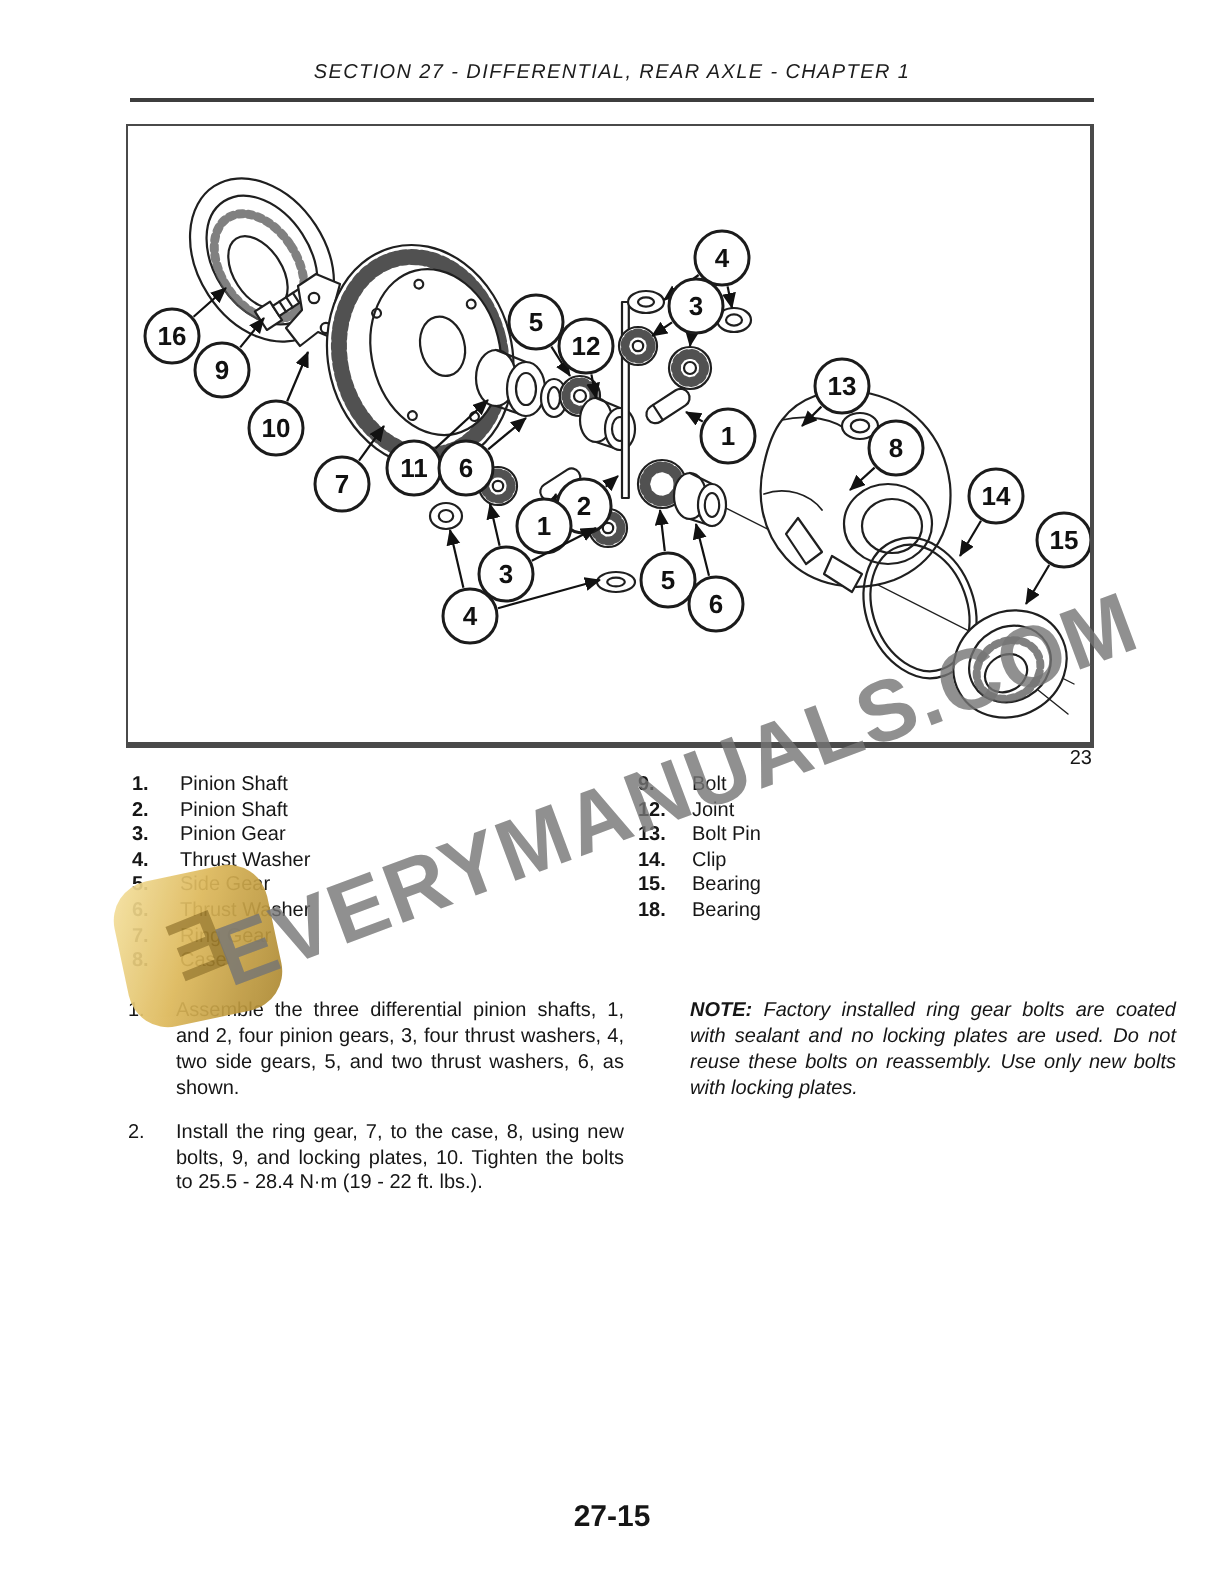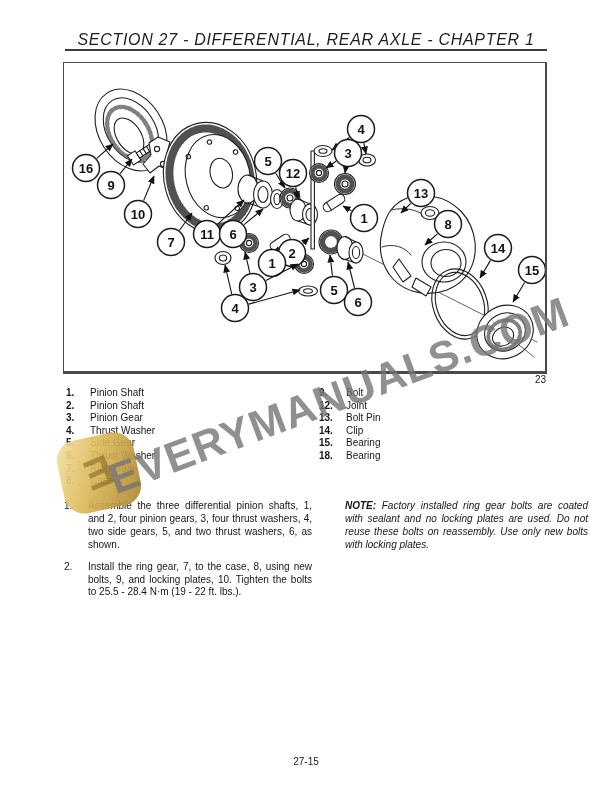--- a/index.html
+++ b/index.html
@@ -1,38 +1,38 @@
 <!DOCTYPE html>
 <html><head>
 <meta charset="utf-8">
 <style>
   html,body{margin:0;padding:0;background:#e8e8e8;}
   .page{position:relative;width:612px;height:792px;background:#ffffff;margin:0 auto;
         font-family:"Liberation Sans",sans-serif;color:#161616;overflow:hidden;}
   .header-title{position:absolute;top:31px;left:0;width:100%;text-align:center;
-        font-style:italic;font-size:16px;letter-spacing:.7px;color:#1c1c1c;}
+        font-style:italic;font-size:10px;letter-spacing:.7px;color:#1c1c1c;}
   .header-rule{position:absolute;top:49px;left:65px;width:482px;height:2px;background:#3d3d3d;}
   .figure-box{position:absolute;left:63px;top:62px;width:481px;height:308px;
         border:1px solid #4a4a4a;border-bottom-width:3px;border-right-width:2px;background:#fff;}
   .figure-box svg{position:absolute;left:0;top:0;width:100%;height:100%;}
   .fig-num{position:absolute;top:374px;left:500px;width:46px;text-align:right;font-size:10px;}
   .parts-left{position:absolute;left:66px;top:387px;width:245px;}
   .parts-right{position:absolute;left:319px;top:387px;width:245px;}
   .part-row{display:flex;font-size:10px;line-height:12.6px;}
   .part-num{font-weight:bold;width:24px;flex:none;}
   .parts-right .part-num{width:27px;}
   .steps{position:absolute;left:64px;top:500px;width:248px;}
   .step{display:flex;margin-bottom:9px;font-size:10px;line-height:12.9px;}
   .step-num{width:24px;flex:none;}
   .step-text{flex:1;text-align:justify;}
   .note{position:absolute;left:317px;top:500px;width:243px;font-size:10px;line-height:12.9px;
         font-style:italic;text-align:justify;margin-left:28px;}
   .note-label{font-weight:bold;}
   .footer{position:absolute;bottom:25px;left:0;width:100%;text-align:center;
-        font-weight:normal;font-size:10px;}
+        font-weight:bold;font-size:15px;}
   .watermark{position:absolute;left:102px;top:458px;transform:rotate(-20.5deg);
         transform-origin:0 0;font-size:43px;font-weight:bold;color:#757575;opacity:.8;
         letter-spacing:1px;white-space:nowrap;pointer-events:none;z-index:5;}
   .logo{position:absolute;left:60px;top:436px;width:78px;height:74px;border-radius:20px;
         transform:rotate(-12deg);opacity:.92;z-index:4;pointer-events:none;
         background:linear-gradient(118deg,#f3df9b 5%,#ddb85a 45%,#a8842d 100%);
         display:flex;align-items:center;justify-content:center;}
   .logo-glyph{font-size:42px;font-weight:bold;color:#8a6a1d;opacity:.7;
         transform:scaleX(-1) rotate(10deg);}
 </style>

